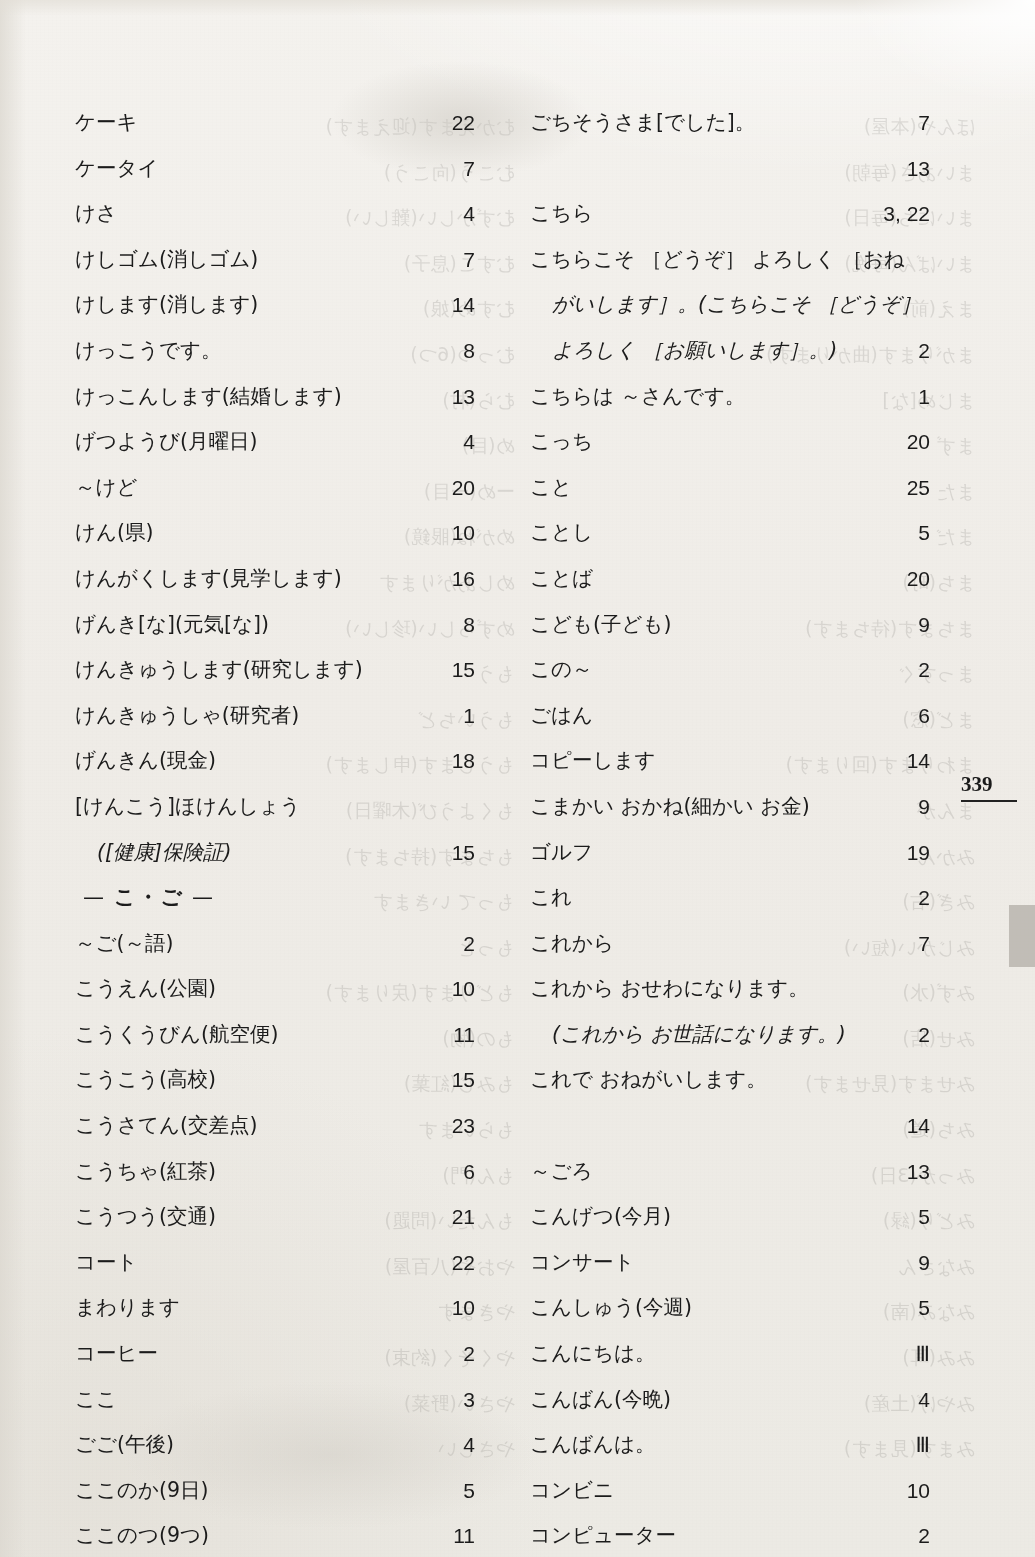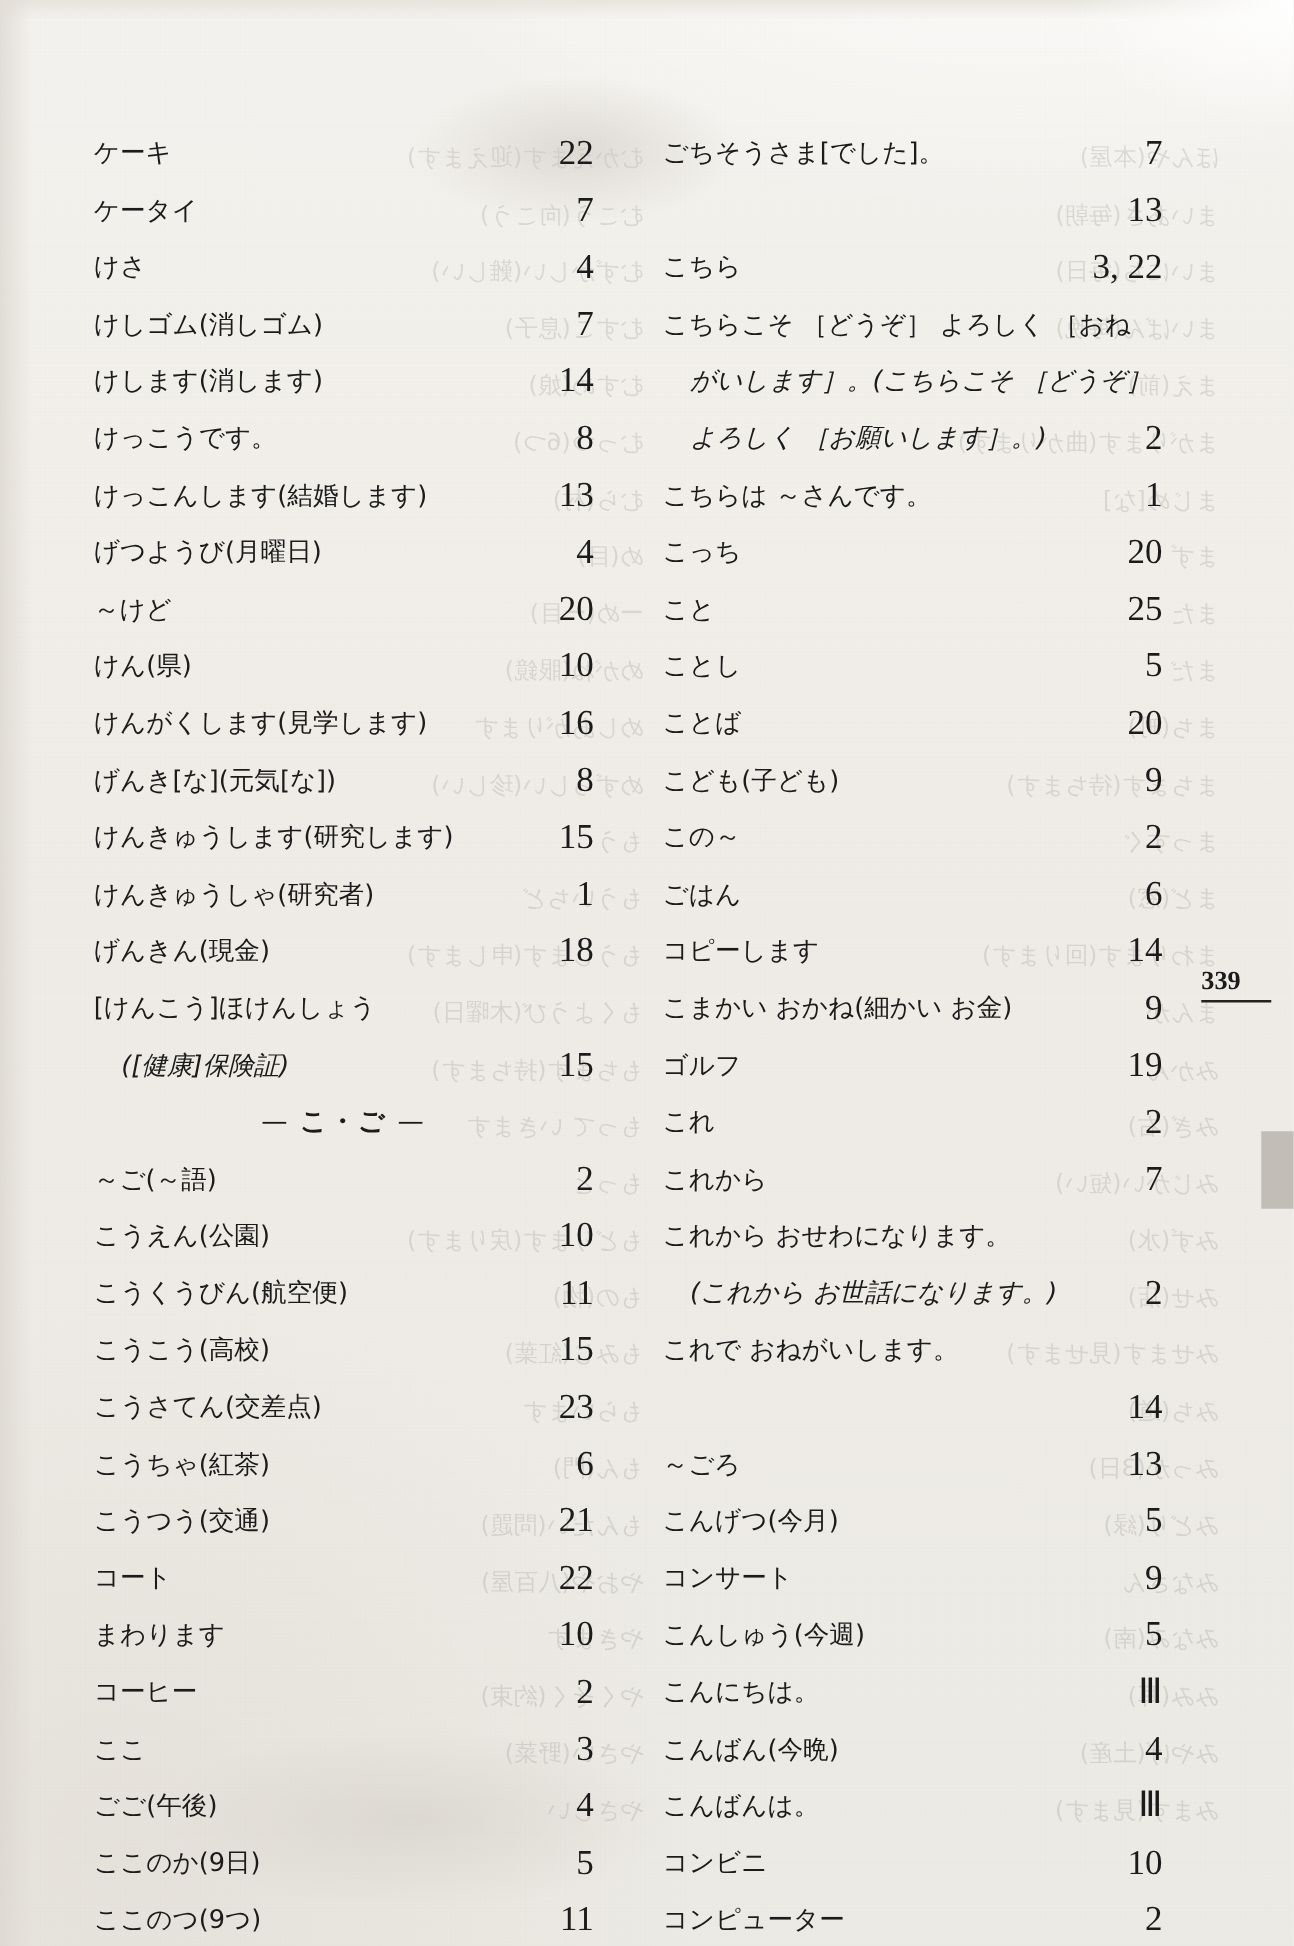--- a/index.html
+++ b/index.html
@@ -97,28 +97,27 @@
   .entry .term {
     position: absolute;
     left: 0;
     top: 0;
   }
   .entry.indent .term { left: 22px; font-style: italic; }
   .entry .num {
     position: absolute;
     right: 0;
     top: 0;
-    font-family: Liberation Serif, serif;
-    font-size: 28px;
+    font-family: Liberation Sans, sans-serif;
+    font-size: 21px;
   }
 
   .section-head {
     height: 45.6px;
     line-height: 45.6px;
-    text-align: center;
     font-size: 21px;
     letter-spacing: 2px;
     font-weight: 700;
   }
   .section-head .dash {
     display: inline-block;
     padding: 0 8px;
     font-weight: 400;
   }
 

